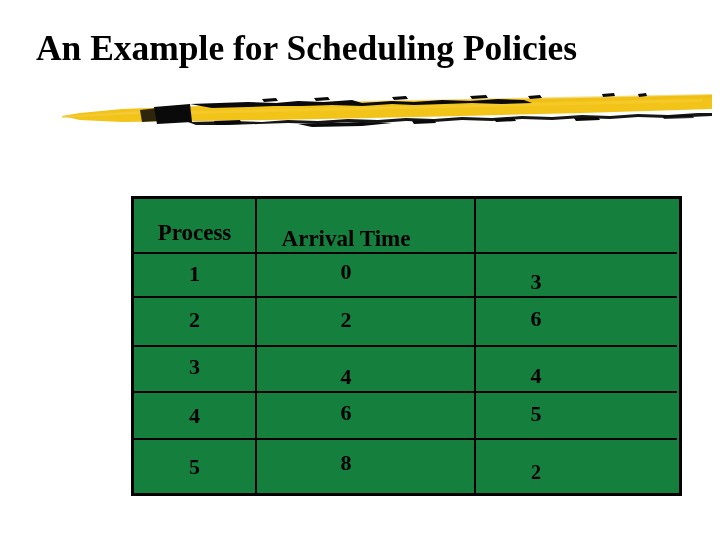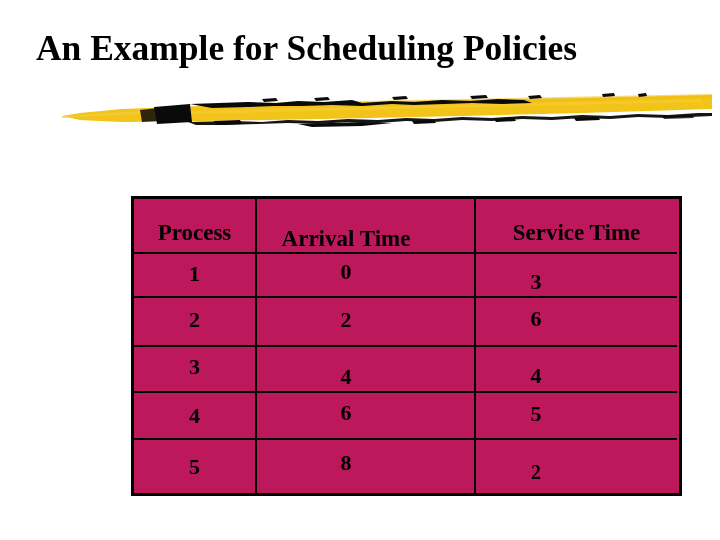--- a/index.html
+++ b/index.html
@@ -52,21 +52,21 @@
 
   
   #data-table-wrap {
     position: absolute;
     left: 131px;
     top: 196px;
     width: 551px;
     height: 300px;
     border: 3px solid #000000;
     box-sizing: border-box;
-    background: #be185d;
+    background: #15803d;
   }
   .tbl {
     position: absolute;
     inset: 0;
     width: 100%;
     height: 100%;
   }
   
   .col-div {
     position: absolute;
@@ -213,21 +213,20 @@
       <div class="row-sep c1 r4"></div>
       <div class="row-sep c2 r4"></div>
       <div class="row-sep c3 r4"></div>
 
       <div class="row-sep c1 r5"></div>
       <div class="row-sep c2 r5"></div>
       <div class="row-sep c3 r5"></div>
 
       <div class="cell hdr c1x h1">Process</div>
       <div class="cell hdr c2x h2">Arrival Time</div>
-      <div class="cell hdr c3x h3">Service Time</div>
 
       <div class="cell val c1x v-1-1">1</div>
       <div class="cell val c2x v-1-2">0</div>
       <div class="cell val c3left v-1-3">3</div>
 
       <div class="cell val c1x v-2-1">2</div>
       <div class="cell val c2x v-2-2">2</div>
       <div class="cell val c3left v-2-3">6</div>
 
       <div class="cell val c1x v-3-1">3</div>

